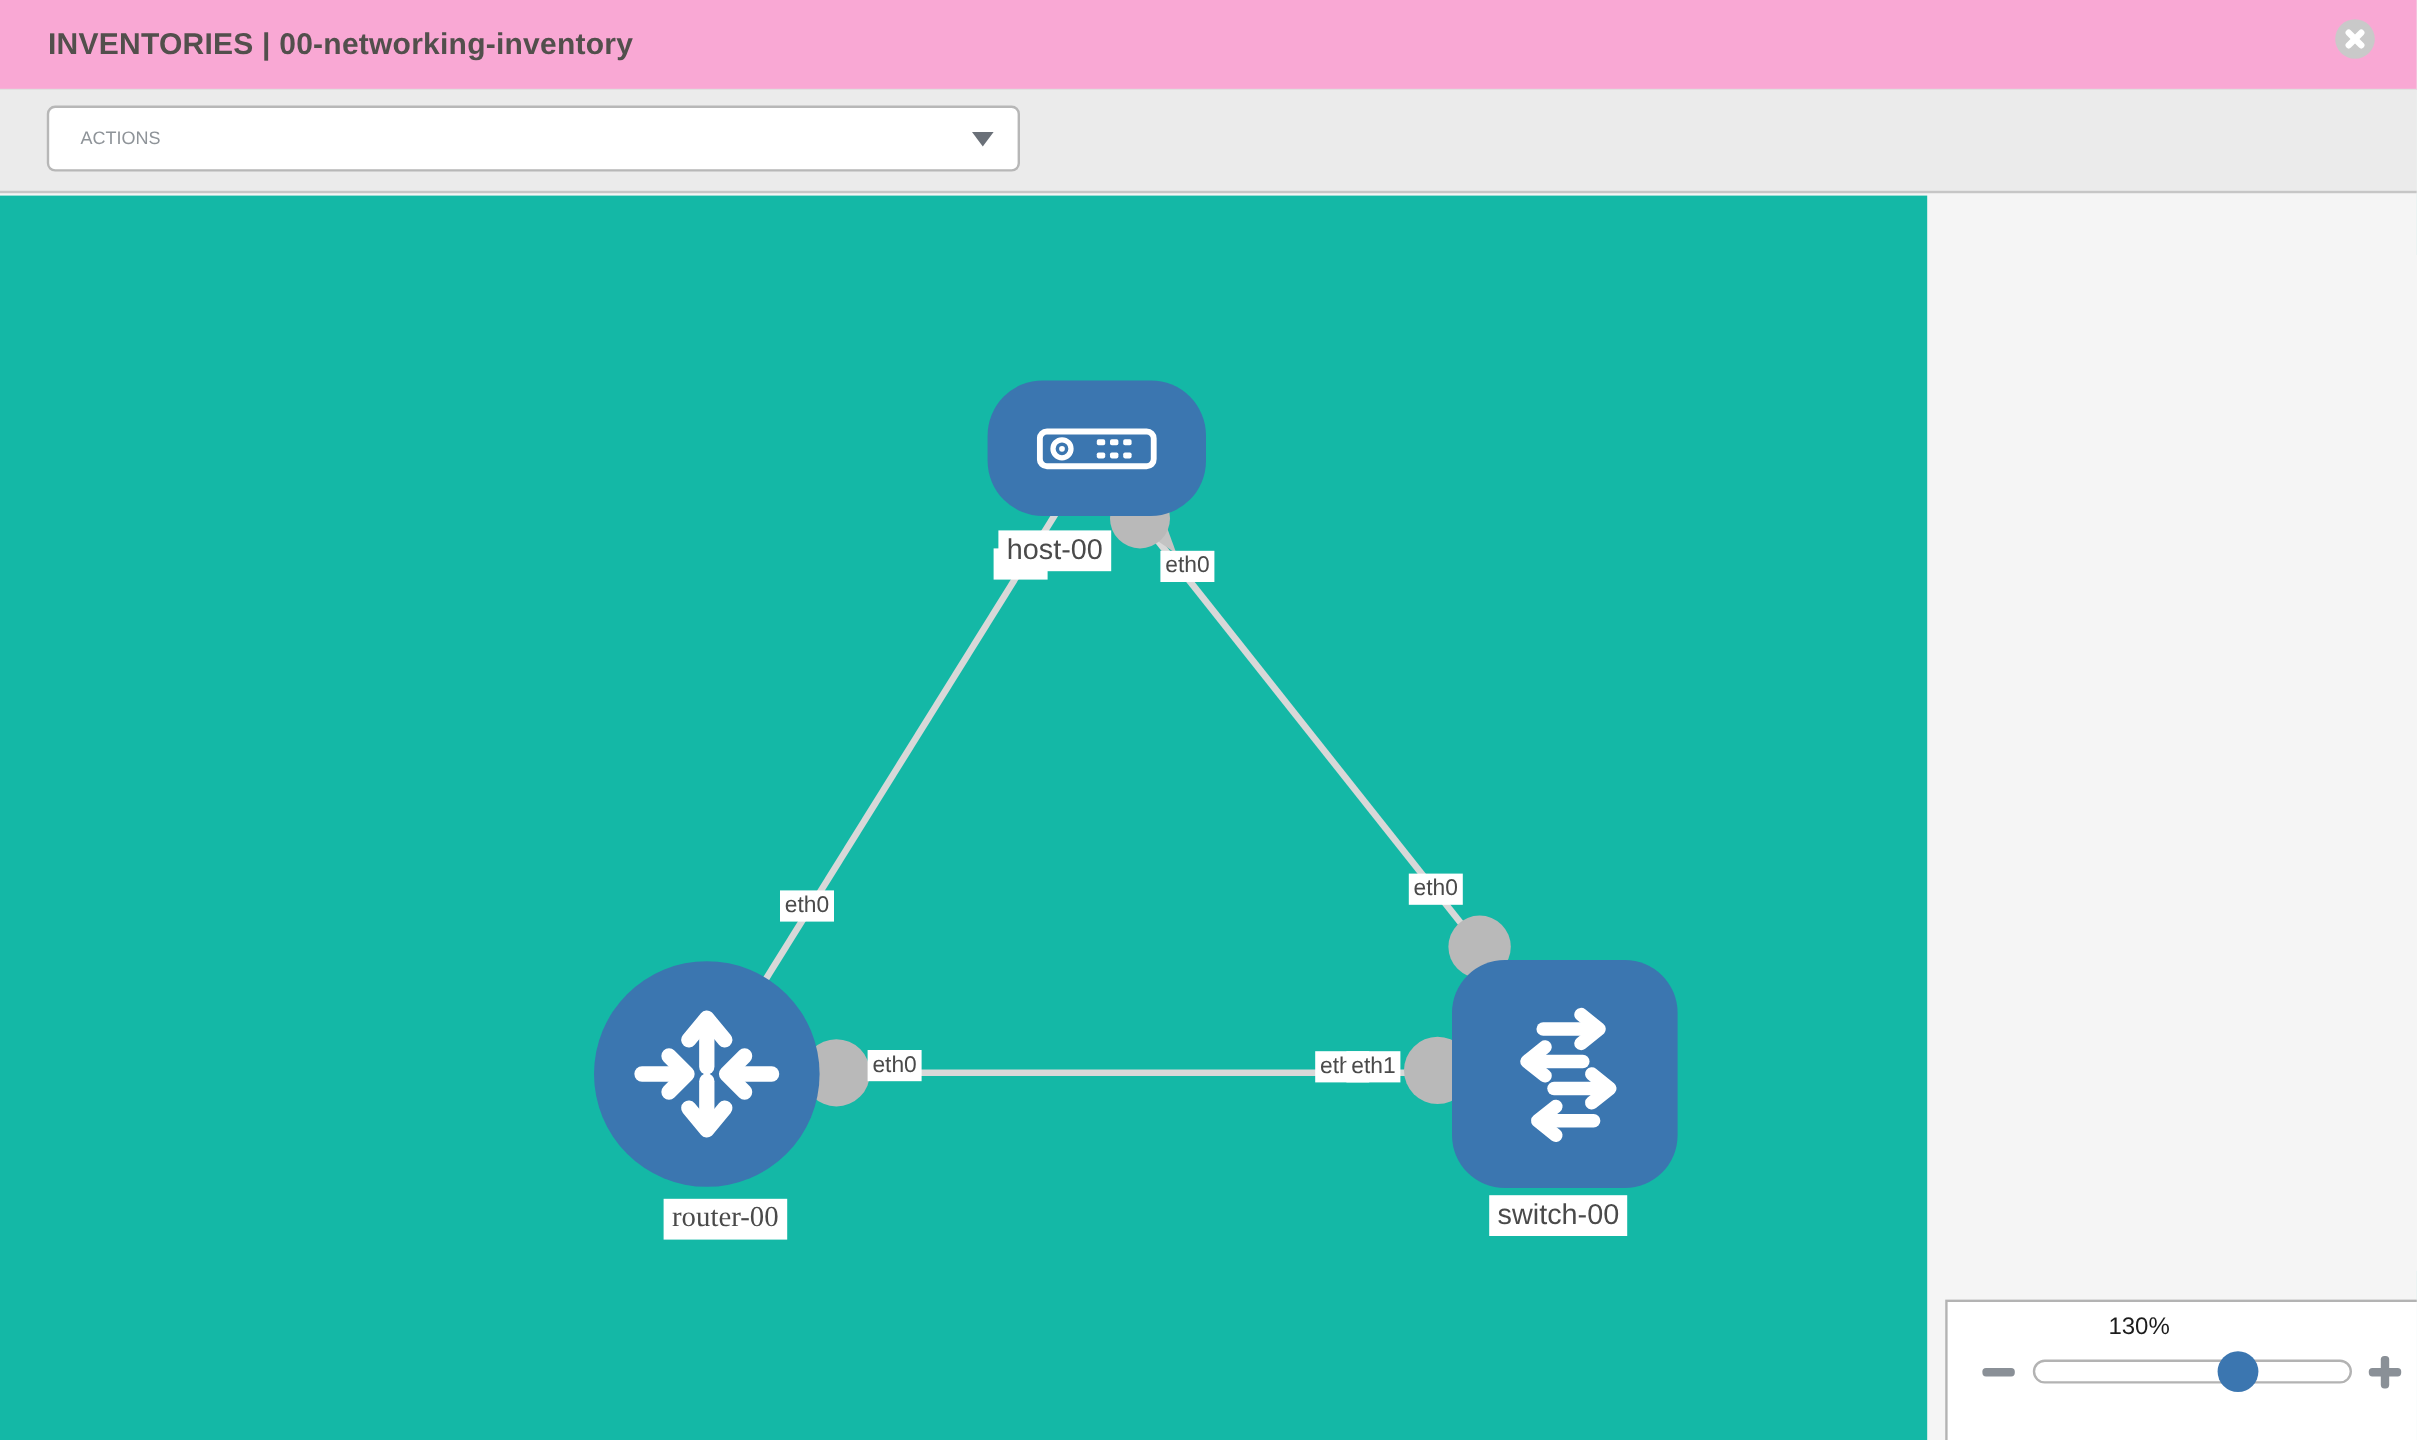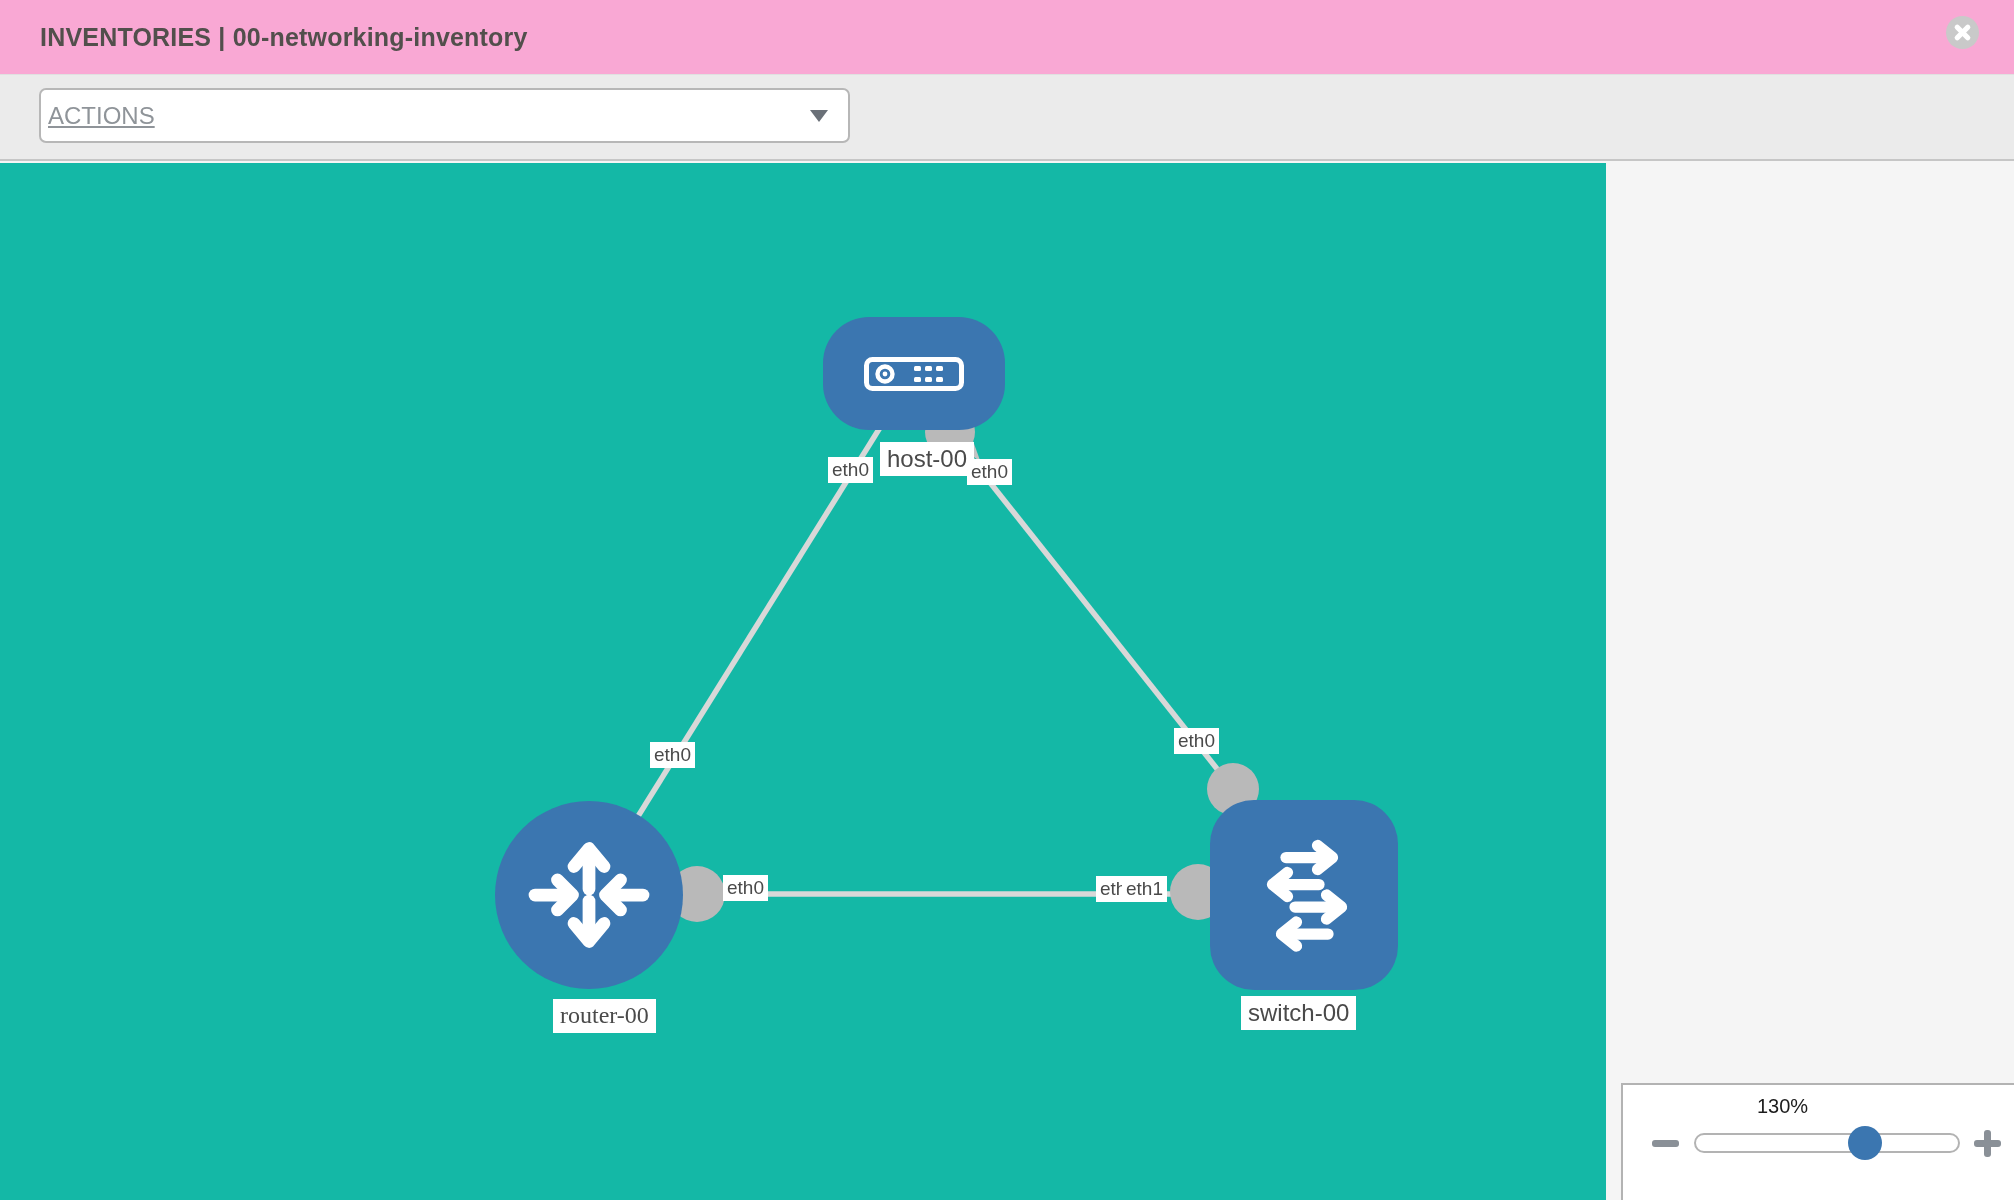--- a/index.html
+++ b/index.html
@@ -12,21 +12,21 @@
   .page-title { position:absolute; left:40px; top:0; height:74px; display:flex; align-items:center;
     font-size:25px; font-weight:bold; color:#524f4c; letter-spacing:.2px; }
   .close-btn { position:absolute; left:1946px; top:16px; width:33px; height:33px; border-radius:50%;
     background:#c9c9c9; display:flex; align-items:center; justify-content:center; cursor:pointer; }
 
   
   .toolbar { position:absolute; left:0; top:75px; width:2014px; height:86px;
     background:#ebebeb; border-bottom:2px solid #c6c6c6; }
   .select-box { position:absolute; top:13px; height:55px; background:#fff;
     border:2px solid #b7b7b7; border-radius:7px; display:flex; align-items:center; }
-  .select-box .lbl { font-size:24px; color:#8f9499; padding-left:7px; flex:1;text-decoration:underline; }
+  .select-box .lbl { font-size:15px; color:#8f9499; padding-left:26px; flex:1; }
   .caret { width:0; height:0; border-left:9px solid transparent; border-right:9px solid transparent;
     border-top:12px solid #6a7078; margin-right:20px; }
   .actions-box { left:39px; width:811px; }
   .search-box { left:1185px; width:805px; }
   .search-box input { flex:1; border:none; outline:none; font-size:22px; color:#55595e;
     padding-left:18px; background:transparent; font-family:"Liberation Sans", sans-serif; }
   .search-box input::placeholder { color:#8f9499; opacity:1; }
   .tool-ico { position:absolute; top:98px; width:34px; height:34px; cursor:pointer; }
 
   
@@ -140,21 +140,21 @@
           <path d="M39 35 L29 43 L39 51"></path>
         <path d="M44 58 L72 58"></path>
           <path d="M65 50 L75 58 L65 66"></path>
         <path d="M66 76 L38 76"></path>
           <path d="M45 68 L35 76 L45 84"></path>
       </g>
     </svg>
   </div>
 
   <div class="chip" style="left:828px; top:294px;">eth0</div>
-  <div class="chip chip-name" style="left:880px; top:279px;">host-00</div>
+  <div class="chip chip-name" style="left:832px; top:279px;">host-00</div>
   <div class="chip" style="left:967px; top:296px;">eth0</div>
 
   <div class="chip" style="left:650px; top:579px;">eth0</div>
   <div class="chip" style="left:1174px; top:565px;">eth0</div>
 
   <div class="chip" style="left:723px; top:712px;">eth0</div>
   <div class="chip" style="left:1096px; top:713px;">eth0</div>
   <div class="chip" style="left:1122px; top:713px;">eth1</div>
 
   <div class="chip chip-name" style="left:553px; top:836px;font-family:Liberation Serif, serif;">router-00</div>

